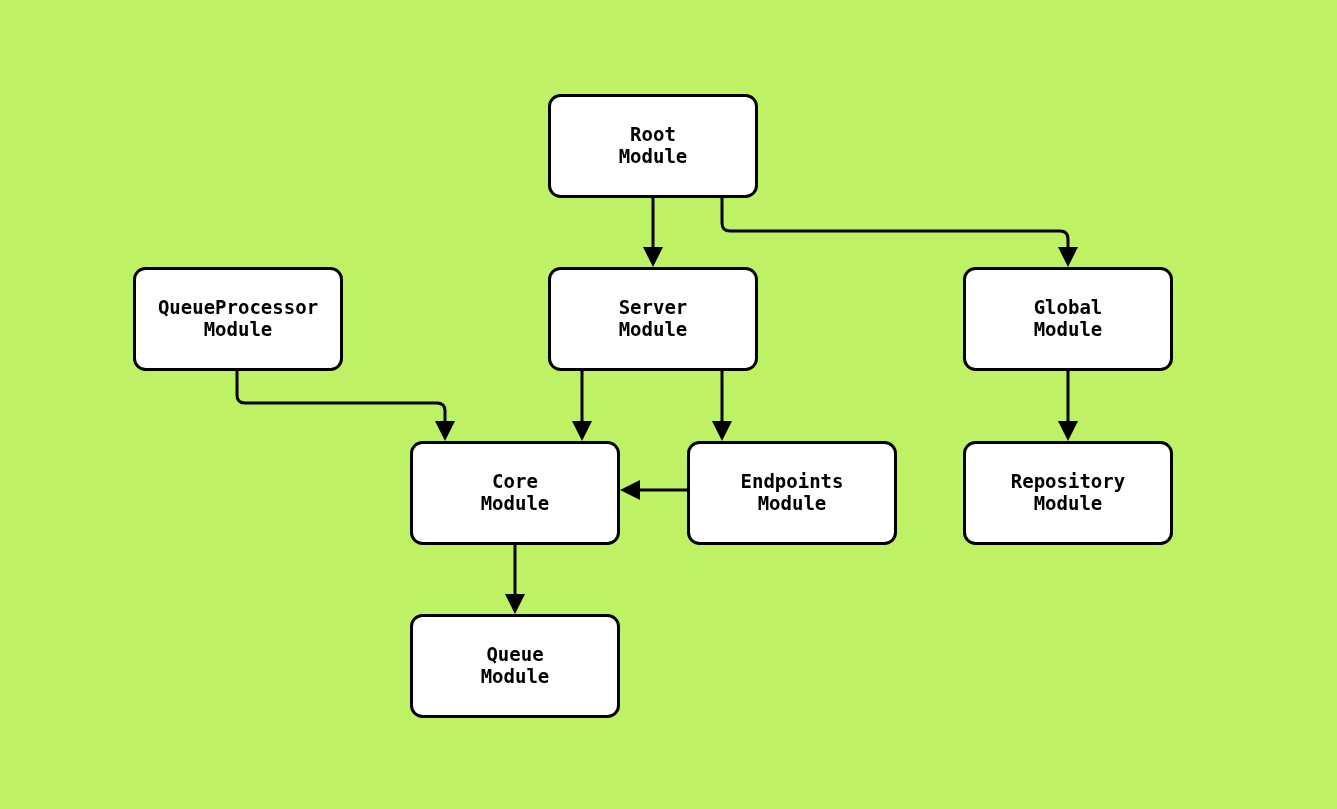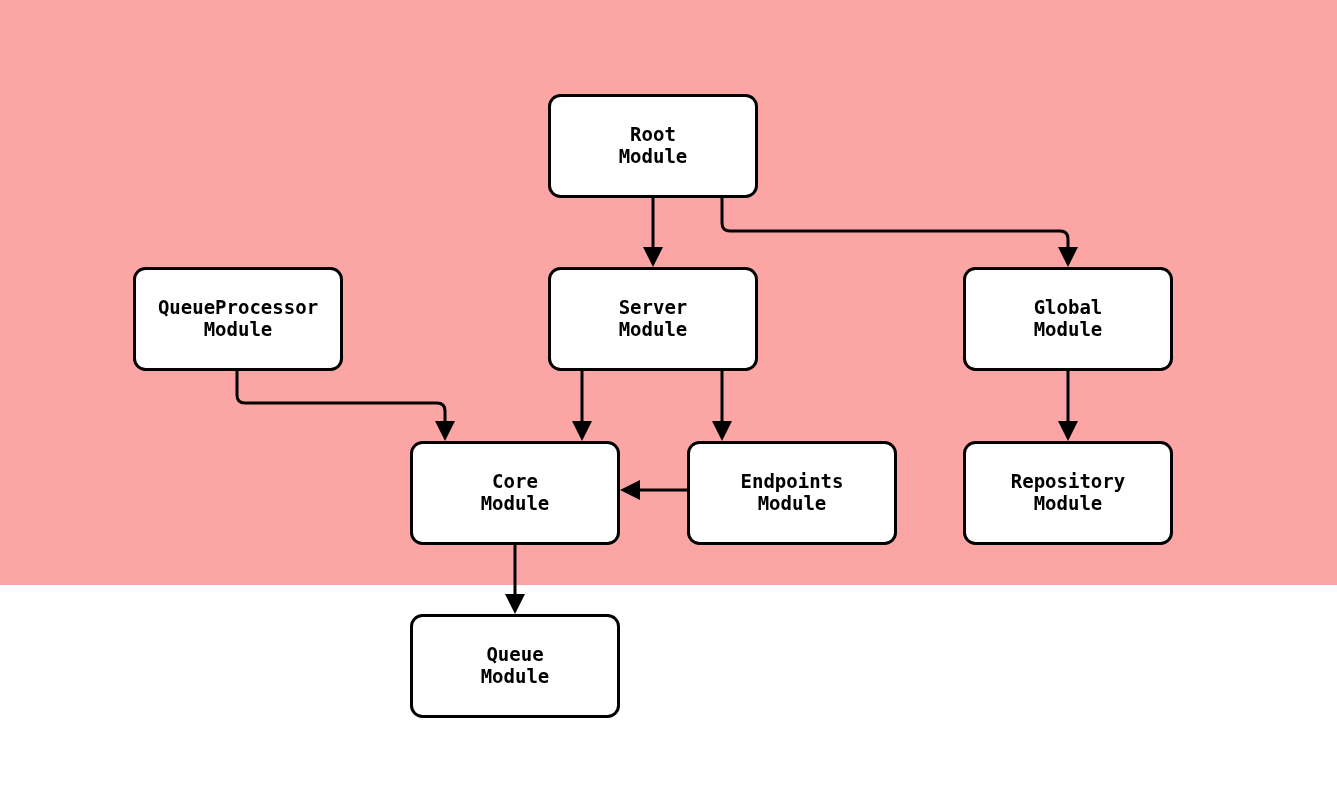--- a/index.html
+++ b/index.html
@@ -10,22 +10,22 @@
   }
   body {
     width: 1337px;
     height: 809px;
     overflow: hidden;
     font-family: "DejaVu Sans Mono", "Liberation Mono", monospace;
   }
   #diagram-root {
     position: relative;
     width: 1337px;
-    height: 585px;
-    background: #fca5a5;
+    height: 809px;
+    background: #bef264;
   }
   svg.diagram {
     display: block;
     width: 1337px;
     height: 809px;
   }
   .node-box {
     fill: #ffffff;
     stroke: #000000;
     stroke-width: 3;

